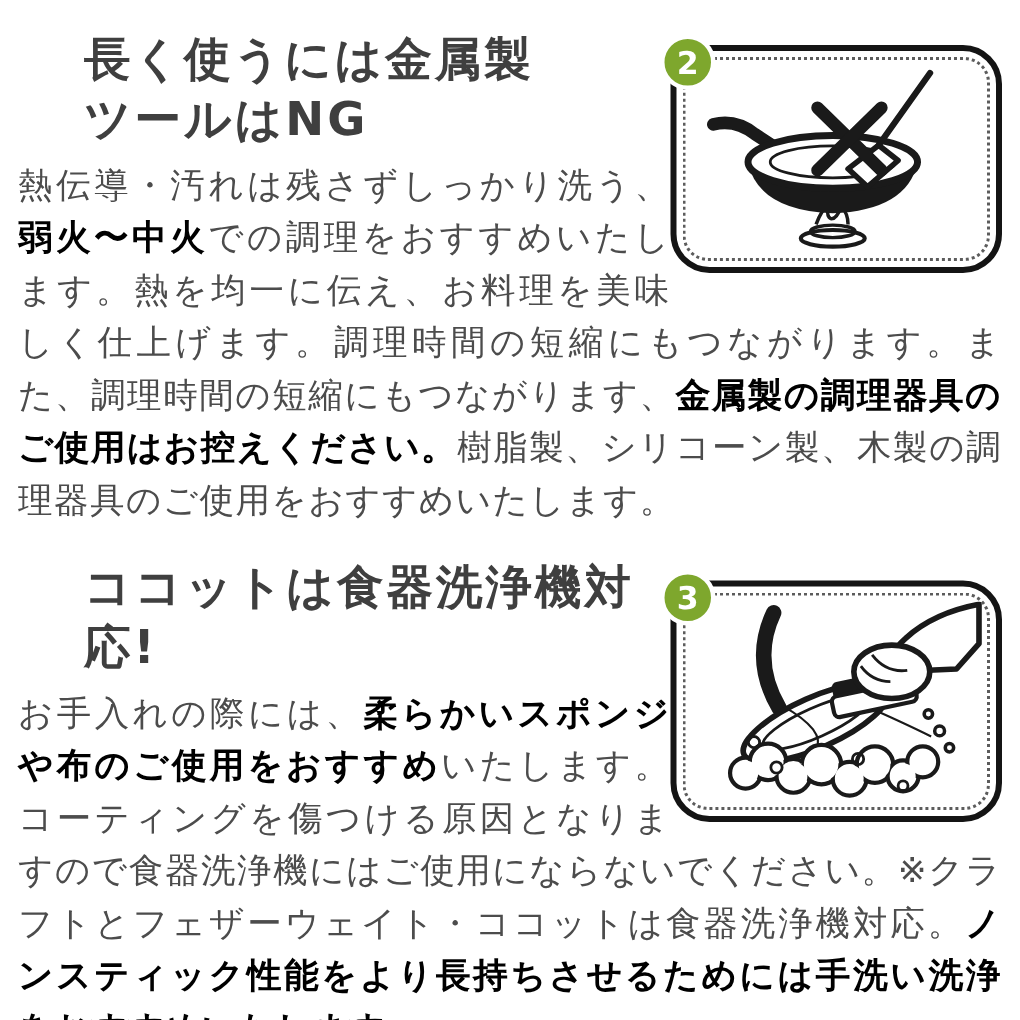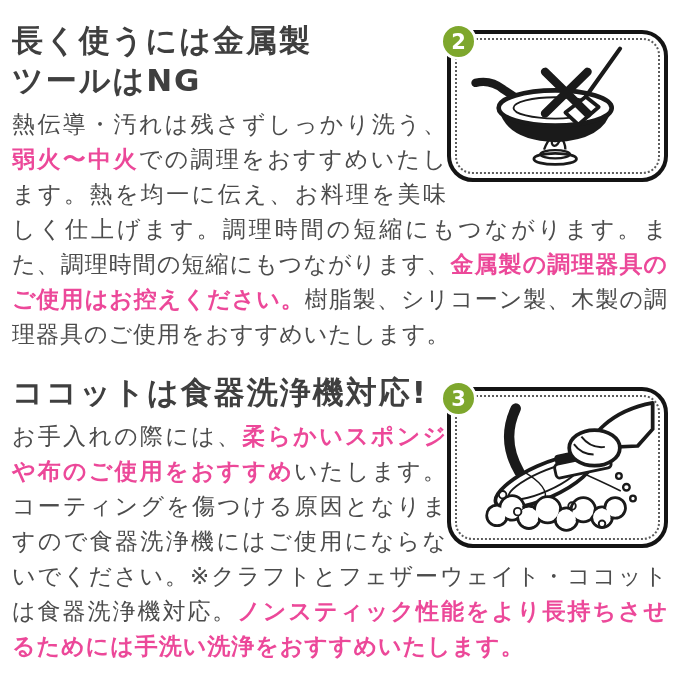--- a/index.html
+++ b/index.html
@@ -54,32 +54,32 @@
   }
 
   .hd{
     margin:0;
     font-size:31px;
     line-height:40px;
     font-weight:700;
     color:#3f3f3f;
     letter-spacing:2px;
   }
-  .hd-line{display:block;}
+  .hd-line{display:block;margin-left:44px;}
 
   .body-text{
     margin:7px 0 0 0;
     font-size:23px;
     line-height:35px;
     color:#4c4c4c;
     letter-spacing:1px;
     text-align:justify;
   }
   .plain{color:#4c4c4c;}
-  .em{color:#ec4899;font-weight:700;margin-top:48px;}
+  .em{color:#000000;font-weight:700;margin-top:48px;}
 </style>
 </head>
 <body>
 
 <div class="page">
 
   <section class="block">
 
     <figure class="illus" style="margin-block:10px 8px;margin-inline:0;">
       <span class="badge">2</span>

